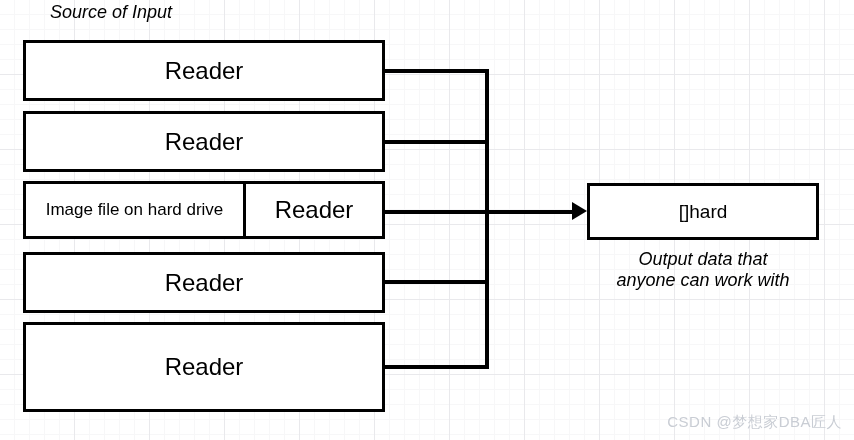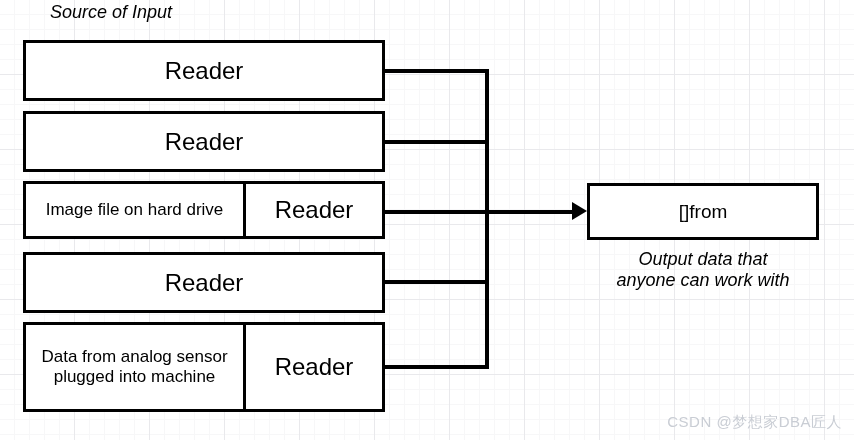--- a/index.html
+++ b/index.html
@@ -151,37 +151,34 @@
     <div class="source-desc">Image file on hard
 drive</div>
     <div class="source-reader">Reader</div>
   </div>
 
   <div class="source-row" style="top:252px;height:61px;">
     <div class="source-reader">Reader</div>
   </div>
 
   <div class="source-row" style="top:322px;height:90px;">
-    <div class="source-desc">Data from analog
-sensor plugged into
-machine</div>
     <div class="source-reader">Reader</div>
   </div>
 
   <div class="conn-h" style="left:385px;top:69px;width:104px;"></div>
   <div class="conn-h" style="left:385px;top:140px;width:104px;"></div>
   <div class="conn-h" style="left:385px;top:210px;width:104px;"></div>
   <div class="conn-h" style="left:385px;top:280px;width:104px;"></div>
   <div class="conn-h" style="left:385px;top:365px;width:104px;"></div>
 
   <div class="conn-v" style="left:485px;top:69px;height:300px;"></div>
 
   <div class="conn-h" style="left:485px;top:210px;width:90px;"></div>
   <div id="arrow-head"></div>
 
-  <div id="output-box">[]from</div>
+  <div id="output-box">[]hard</div>
 
   <div class="caption" id="output-caption">Output data that
 anyone can work with</div>
 
   <div id="watermark">CSDN @梦想家DBA匠人</div>
 
 </div>
 
 </body></html>

